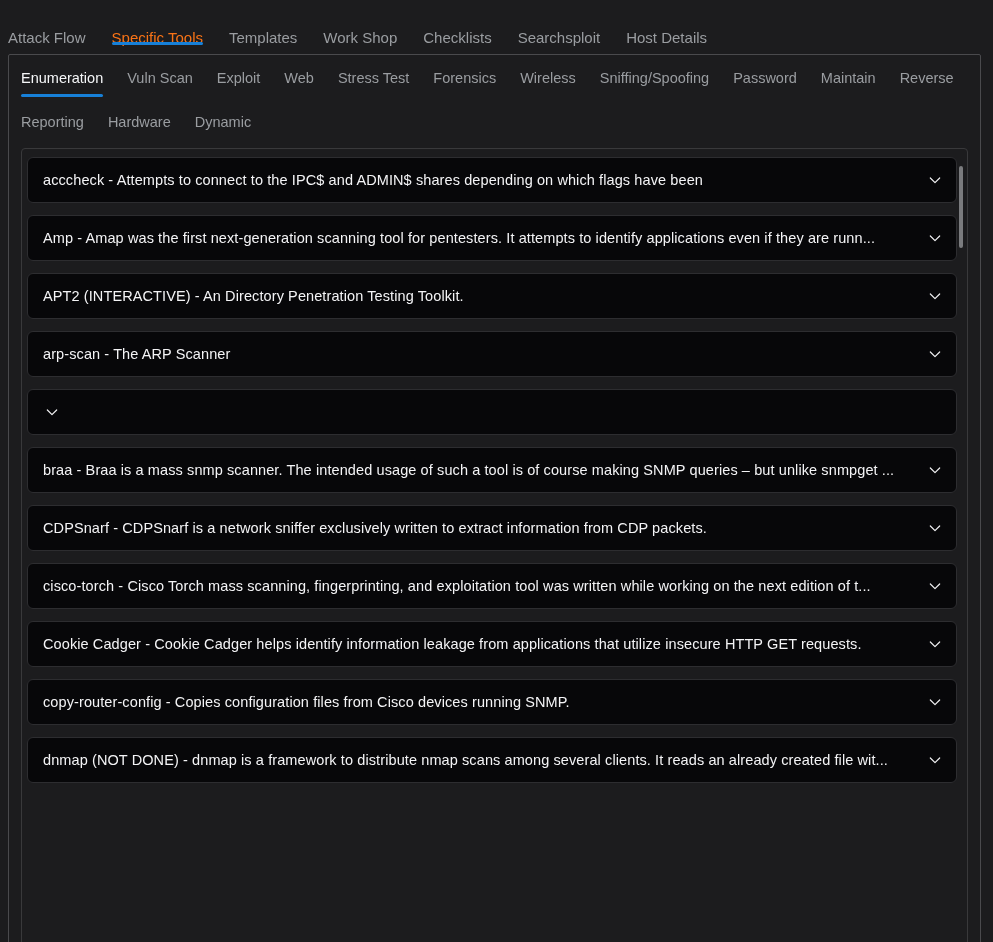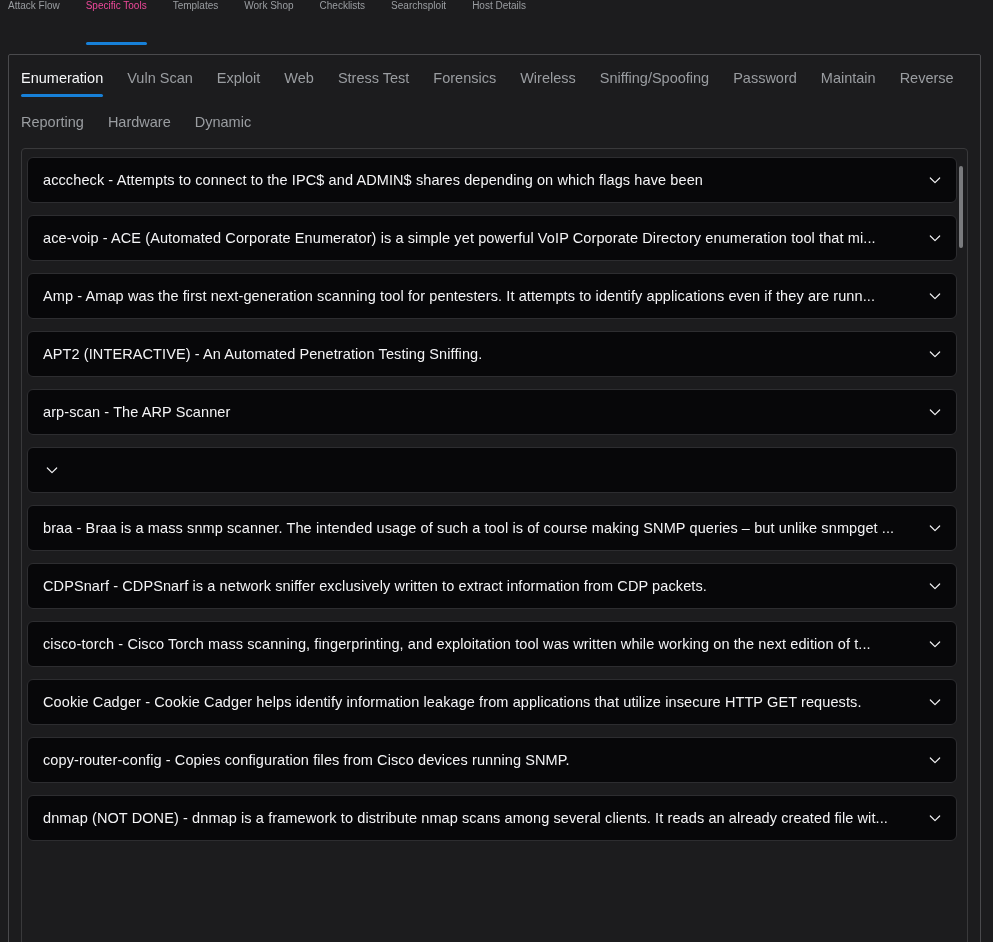--- a/index.html
+++ b/index.html
@@ -17,27 +17,27 @@
     position: absolute;
     left: 8px; top: 0;
     height: 46px;
     display: flex;
     align-items: stretch;
     gap: 26px;
   }
   .top-tab {
     position: relative;
     display: flex;
-    align-items: flex-start;
-    font-size: 10px;
+    align-items: flex-end;
+    font-size: 15px;
     color: #9a9da1;
     cursor: pointer;
     white-space: nowrap;
   }
-  .top-tab.active { color: #ec4899; }
+  .top-tab.active { color: #f97316; }
   .top-tab .tab-underline {
     position: absolute;
     left: 0; right: 0; bottom: 1px;
     height: 3px;
     border-radius: 2px;
     background: transparent;
   }
   .top-tab.active .tab-underline { background: #1780d8; }
 
   
@@ -226,40 +226,32 @@
 
     <div class="accordion-item">
       <span class="item-label">acccheck - Attempts to connect to the IPC$ and ADMIN$ shares depending on which flags have been</span>
       <span class="chev">
         <svg width="16" height="16" viewBox="0 0 24 24" fill="none" stroke="#f0f0f2" stroke-width="1.8" stroke-linecap="round" stroke-linejoin="round">
             <polyline points="5 9 12 16 19 9"></polyline>
           </svg>
       </span>
     </div>
 
-    <div class="accordion-item">
-      <span class="item-label">ace-voip - ACE (Automated Corporate Enumerator) is a simple yet powerful VoIP Corporate Directory enumeration tool that mi...</span>
-      <span class="chev">
-        <svg width="16" height="16" viewBox="0 0 24 24" fill="none" stroke="#f0f0f2" stroke-width="1.8" stroke-linecap="round" stroke-linejoin="round">
-            <polyline points="5 9 12 16 19 9"></polyline>
-          </svg>
-      </span>
-    </div>
 
     <div class="accordion-item">
       <span class="item-label">Amp - Amap was the first next-generation scanning tool for pentesters. It attempts to identify applications even if they are runn...</span>
       <span class="chev">
         <svg width="16" height="16" viewBox="0 0 24 24" fill="none" stroke="#f0f0f2" stroke-width="1.8" stroke-linecap="round" stroke-linejoin="round">
             <polyline points="5 9 12 16 19 9"></polyline>
           </svg>
       </span>
     </div>
 
     <div class="accordion-item">
-      <span class="item-label">APT2 (INTERACTIVE) - An Automated Penetration Testing Sniffing.</span>
+      <span class="item-label">APT2 (INTERACTIVE) - An Directory Penetration Testing Toolkit.</span>
       <span class="chev">
         <svg width="16" height="16" viewBox="0 0 24 24" fill="none" stroke="#f0f0f2" stroke-width="1.8" stroke-linecap="round" stroke-linejoin="round">
             <polyline points="5 9 12 16 19 9"></polyline>
           </svg>
       </span>
     </div>
 
     <div class="accordion-item">
       <span class="item-label">arp-scan - The ARP Scanner</span>
       <span class="chev">

